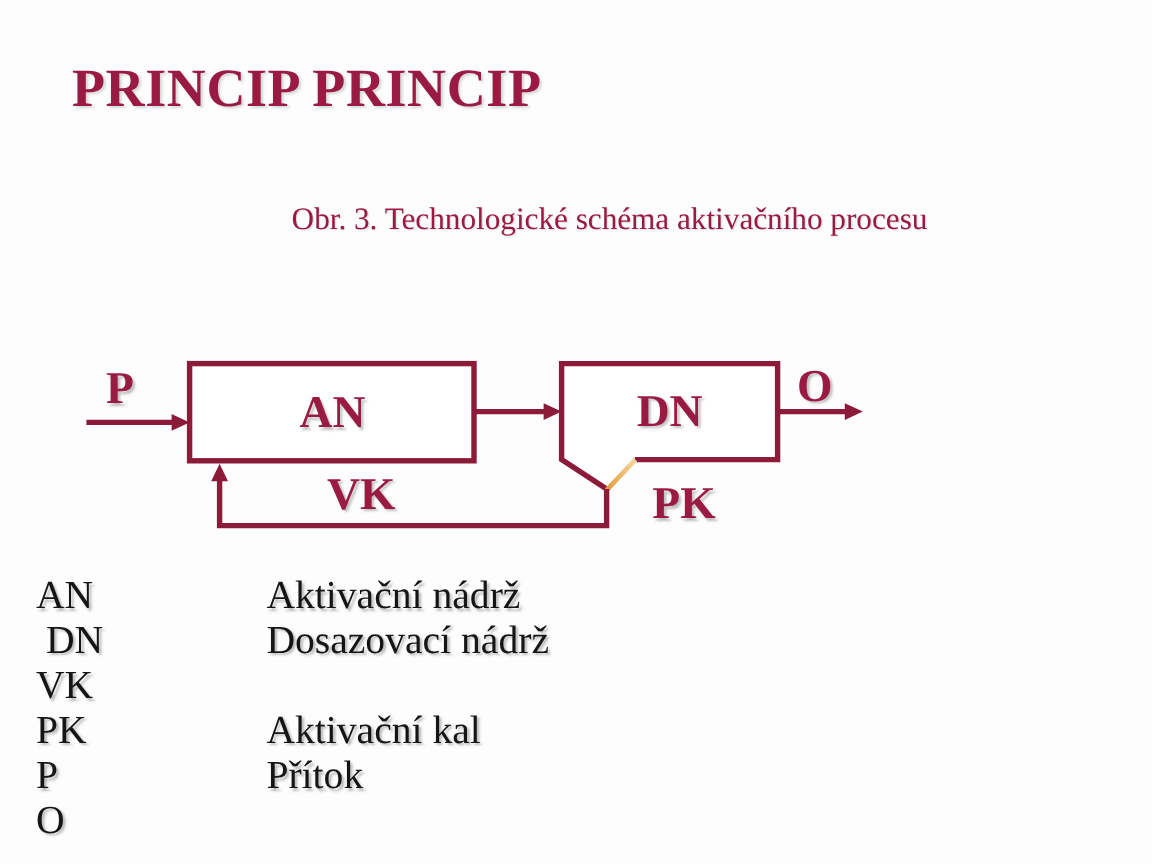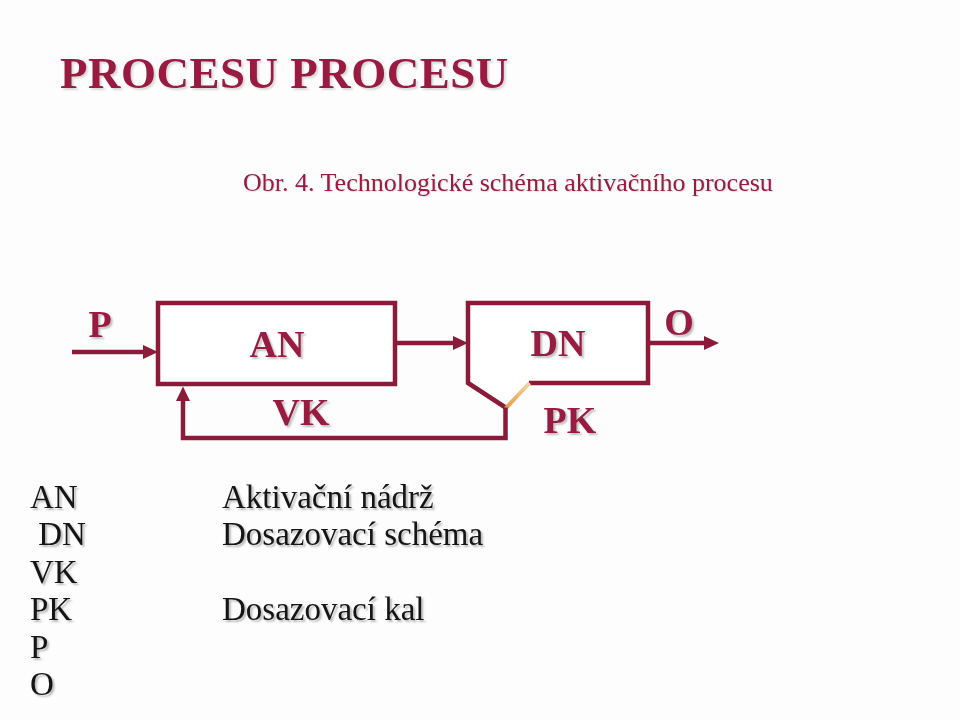--- a/index.html
+++ b/index.html
@@ -45,23 +45,23 @@
   }
   .legend-row{display:flex;}
   .legend-abbr{width:192px;flex:0 0 192px;white-space:pre;}
   .legend-desc{white-space:pre;}
 </style>
 </head>
 <body>
 
 <div class="slide">
 
-  <div class="title">PROCESU PROCESU</div>
+  <div class="title">PRINCIP PRINCIP</div>
 
-  <div class="caption">Obr. 4. Technologické schéma aktivačního procesu</div>
+  <div class="caption">Obr. 3. Technologické schéma aktivačního procesu</div>
 
   <svg class="diagram" width="960" height="720" viewBox="0 0 960 720">
     <defs>
       <linearGradient id="goldgrad" x1="0" y1="1" x2="1" y2="0">
         <stop offset="0" stop-color="#e39a3e"></stop>
         <stop offset="1" stop-color="#f4d79c"></stop>
       </linearGradient>
     </defs>
 
     <rect x="158" y="303" width="237" height="81" fill="#ffffff" stroke="#8c1a39" stroke-width="4.5"></rect>
@@ -90,30 +90,31 @@
   <div class="dlabel" style="left:301px;top:412px;">VK</div>
   <div class="dlabel" style="left:570px;top:420px;">PK</div>
 
   <div class="legend">
     <div class="legend-row">
       <span class="legend-abbr">AN</span>
       <span class="legend-desc">Aktivační nádrž</span>
     </div>
     <div class="legend-row">
       <span class="legend-abbr"> DN</span>
-      <span class="legend-desc">Dosazovací schéma</span>
+      <span class="legend-desc">Dosazovací nádrž</span>
     </div>
     <div class="legend-row">
       <span class="legend-abbr">VK</span>
     </div>
     <div class="legend-row">
       <span class="legend-abbr">PK</span>
-      <span class="legend-desc">Dosazovací kal</span>
+      <span class="legend-desc">Aktivační kal</span>
     </div>
     <div class="legend-row">
       <span class="legend-abbr">P</span>
+      <span class="legend-desc">Přítok</span>
     </div>
     <div class="legend-row">
       <span class="legend-abbr">O</span>
     </div>
   </div>
 
 </div>
 
 </body></html>

